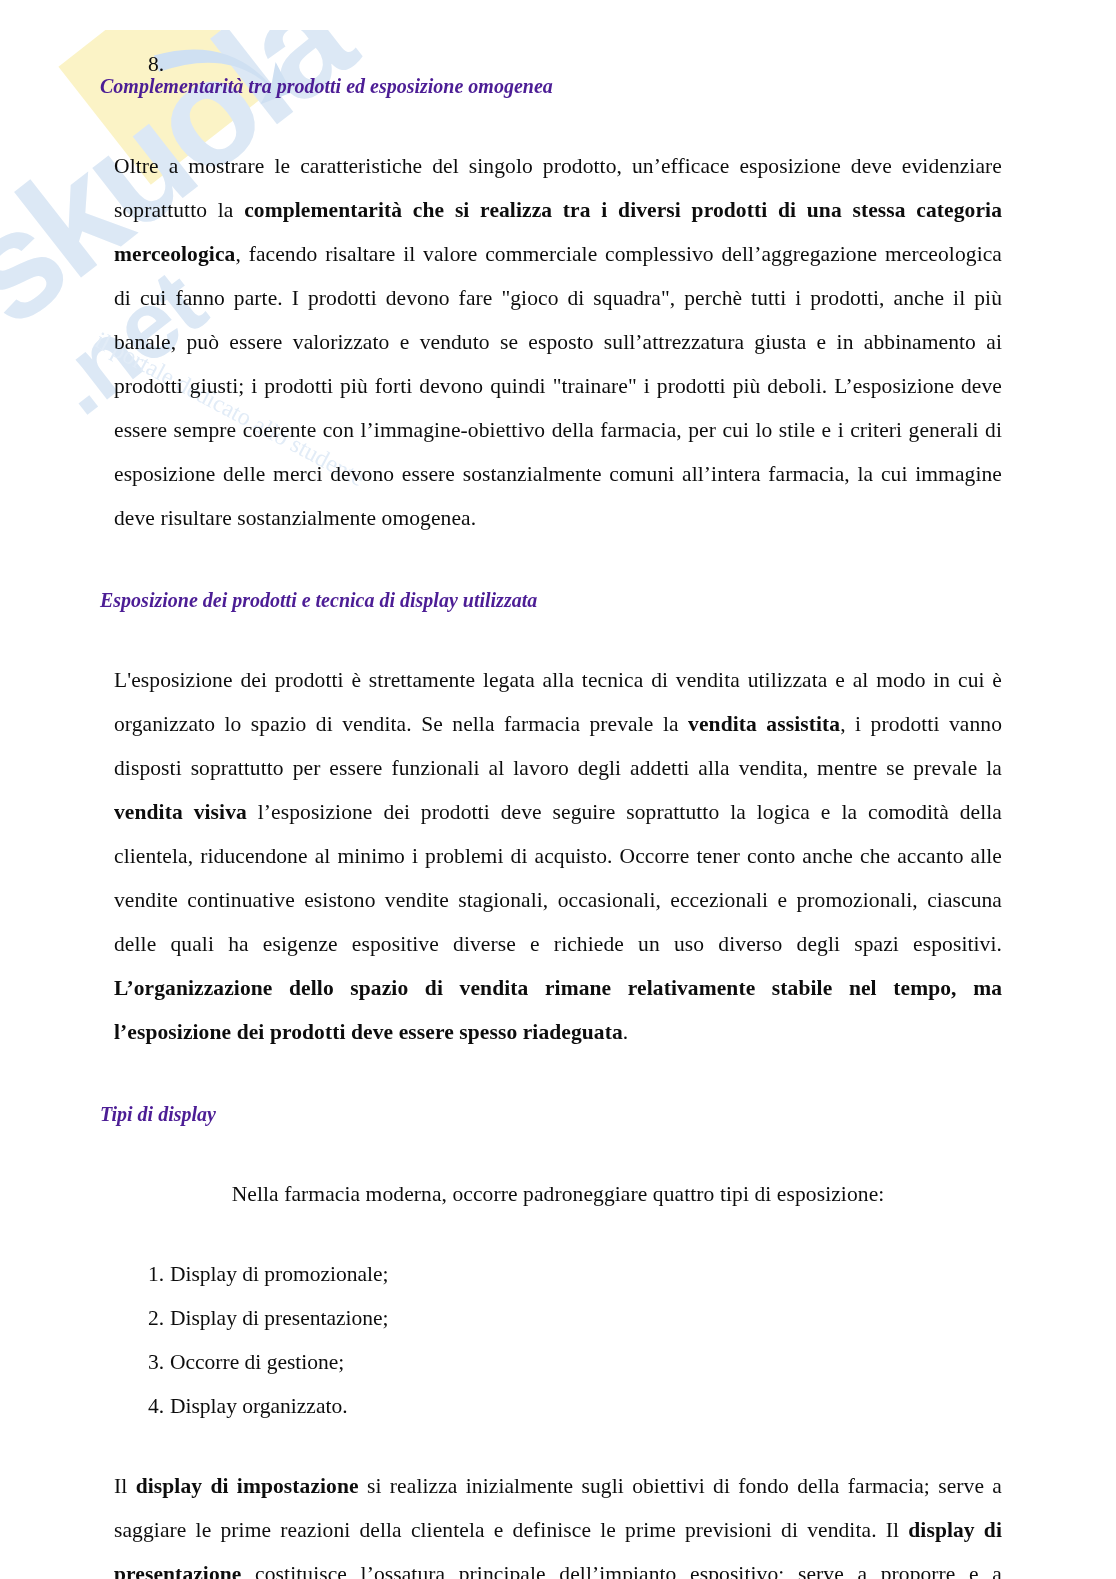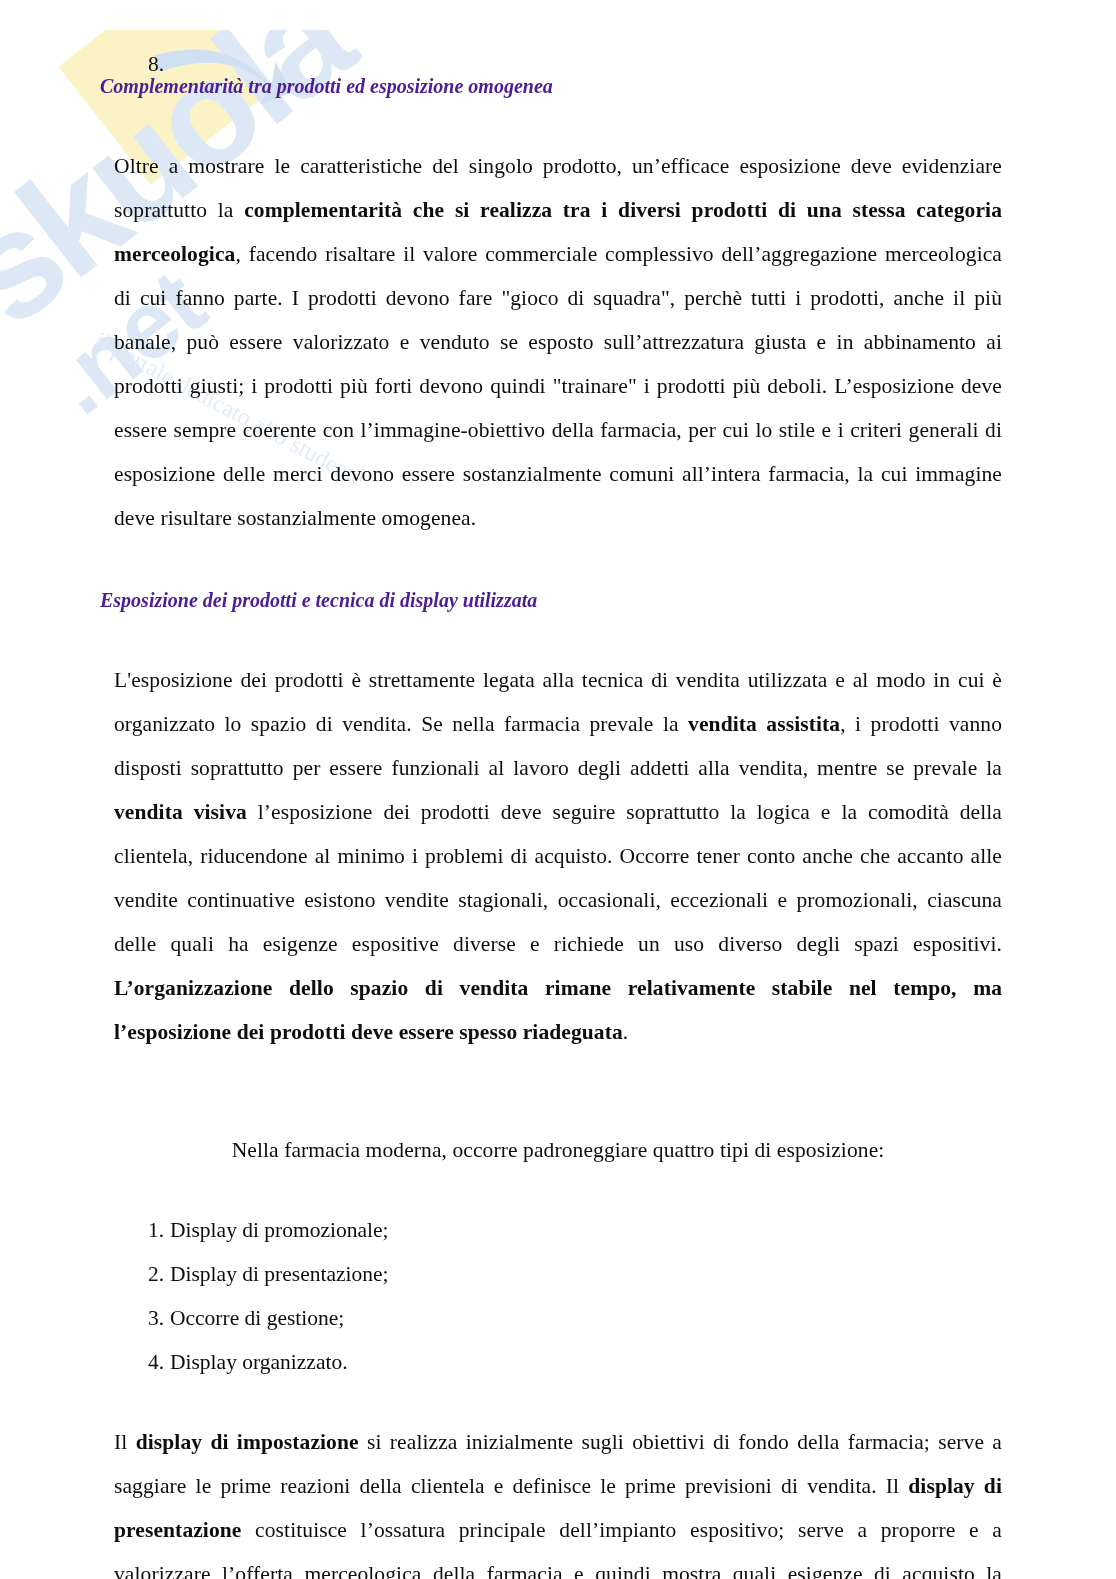--- a/index.html
+++ b/index.html
@@ -145,20 +145,21 @@
     <div class="spacer-md"></div>
 
     <h2 class="heading">Esposizione dei prodotti e tecnica di display utilizzata</h2>
 
     <div class="spacer-sm"></div>
 
     <p class="para"><span>L'esposizione dei prodotti è strettamente legata alla tecnica di vendita utilizzata e al modo in cui è organizzato lo spazio di vendita. Se nella farmacia prevale la </span><b class="bd">vendita assistita</b><span>, i prodotti vanno disposti soprattutto per essere funzionali al lavoro degli addetti alla vendita, mentre se prevale la </span><b class="bd">vendita visiva</b><span> l’esposizione dei prodotti deve seguire soprattutto la logica e la comodità della clientela, riducendone al minimo i problemi di acquisto. Occorre tener conto anche che accanto alle vendite continuative esistono vendite stagionali, occasionali, eccezionali e promozionali, ciascuna delle quali ha esigenze espositive diverse e richiede un uso diverso degli spazi espositivi. </span><b class="bd">L’organizzazione dello spazio di vendita rimane relativamente stabile nel tempo, ma l’esposizione dei prodotti deve essere spesso riadeguata</b><span>.</span></p>
 
     <div class="spacer-md"></div>
 
+    <h2 class="heading">Tipi di display</h2>
 
     <div class="spacer-sm"></div>
 
     <p class="para nojust">Nella farmacia moderna, occorre padroneggiare quattro tipi di esposizione:</p>
 
     <div class="spacer-sm"></div>
 
     <ul class="olist">
       <li>
         <span class="num">1.</span>

